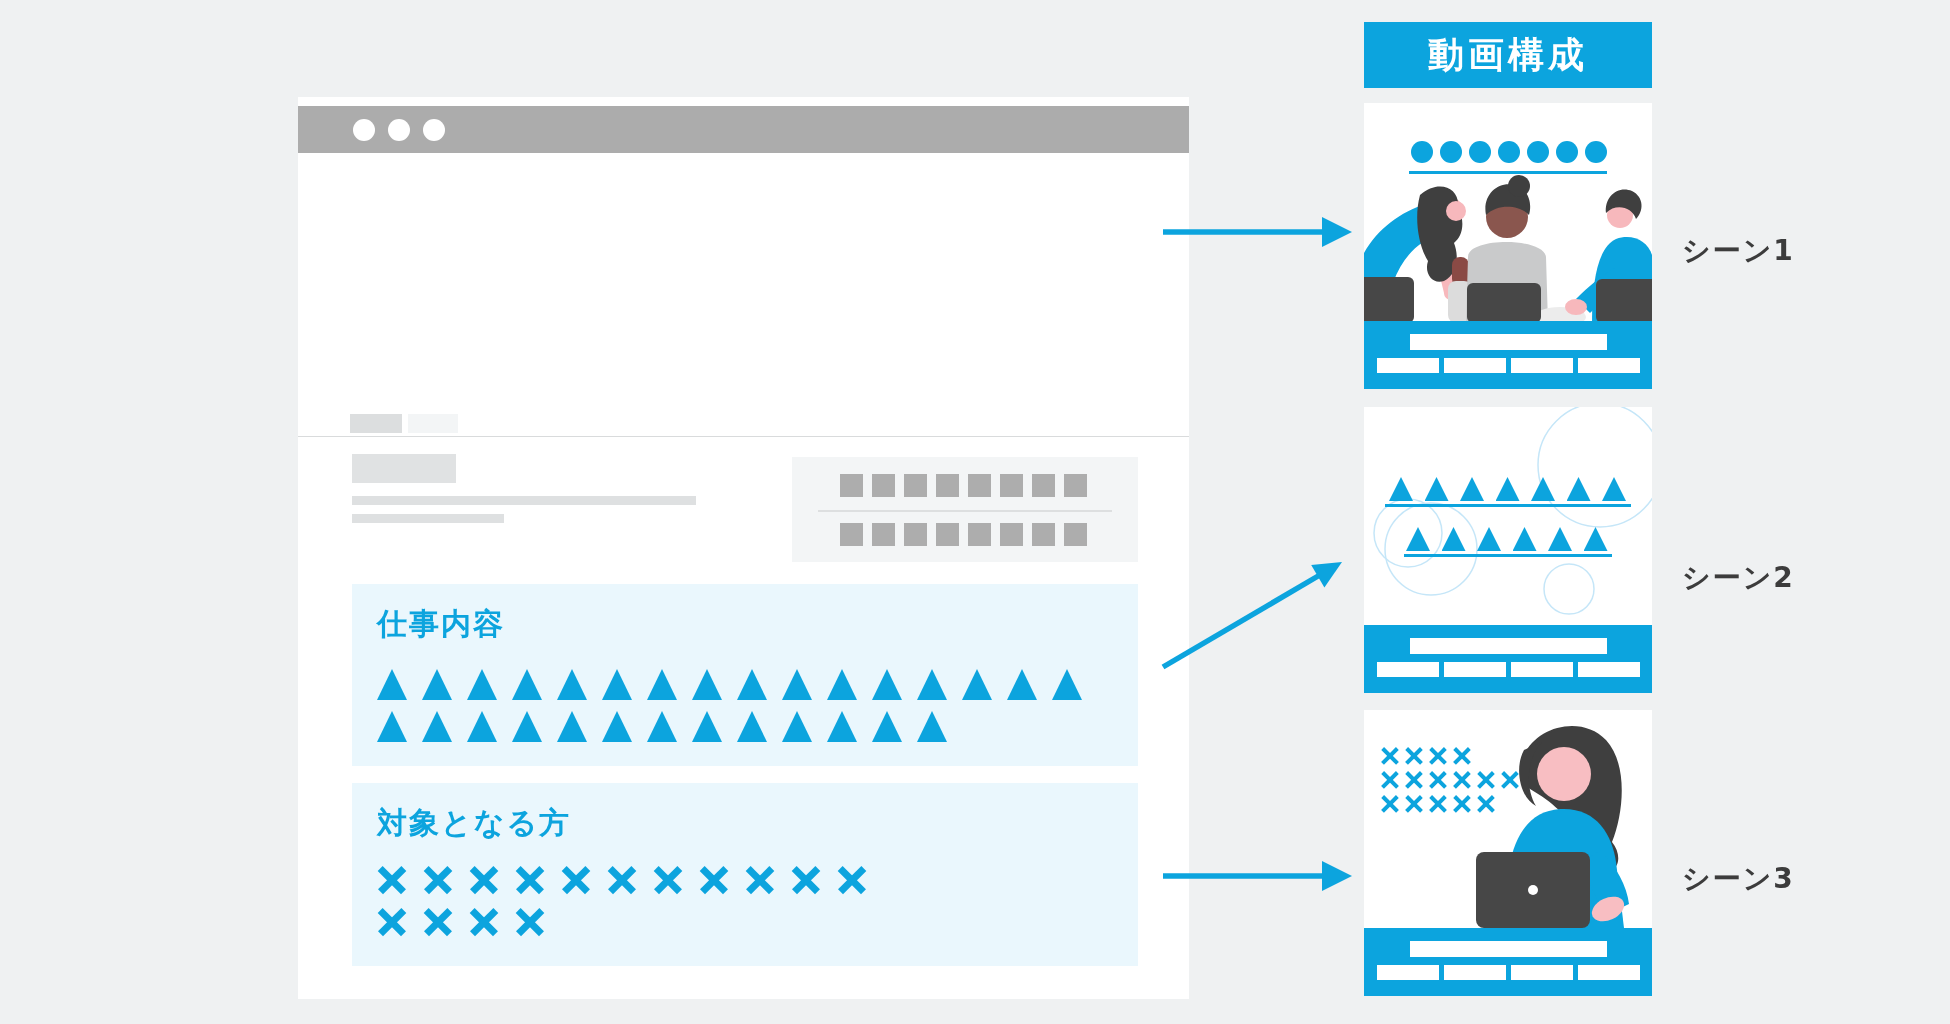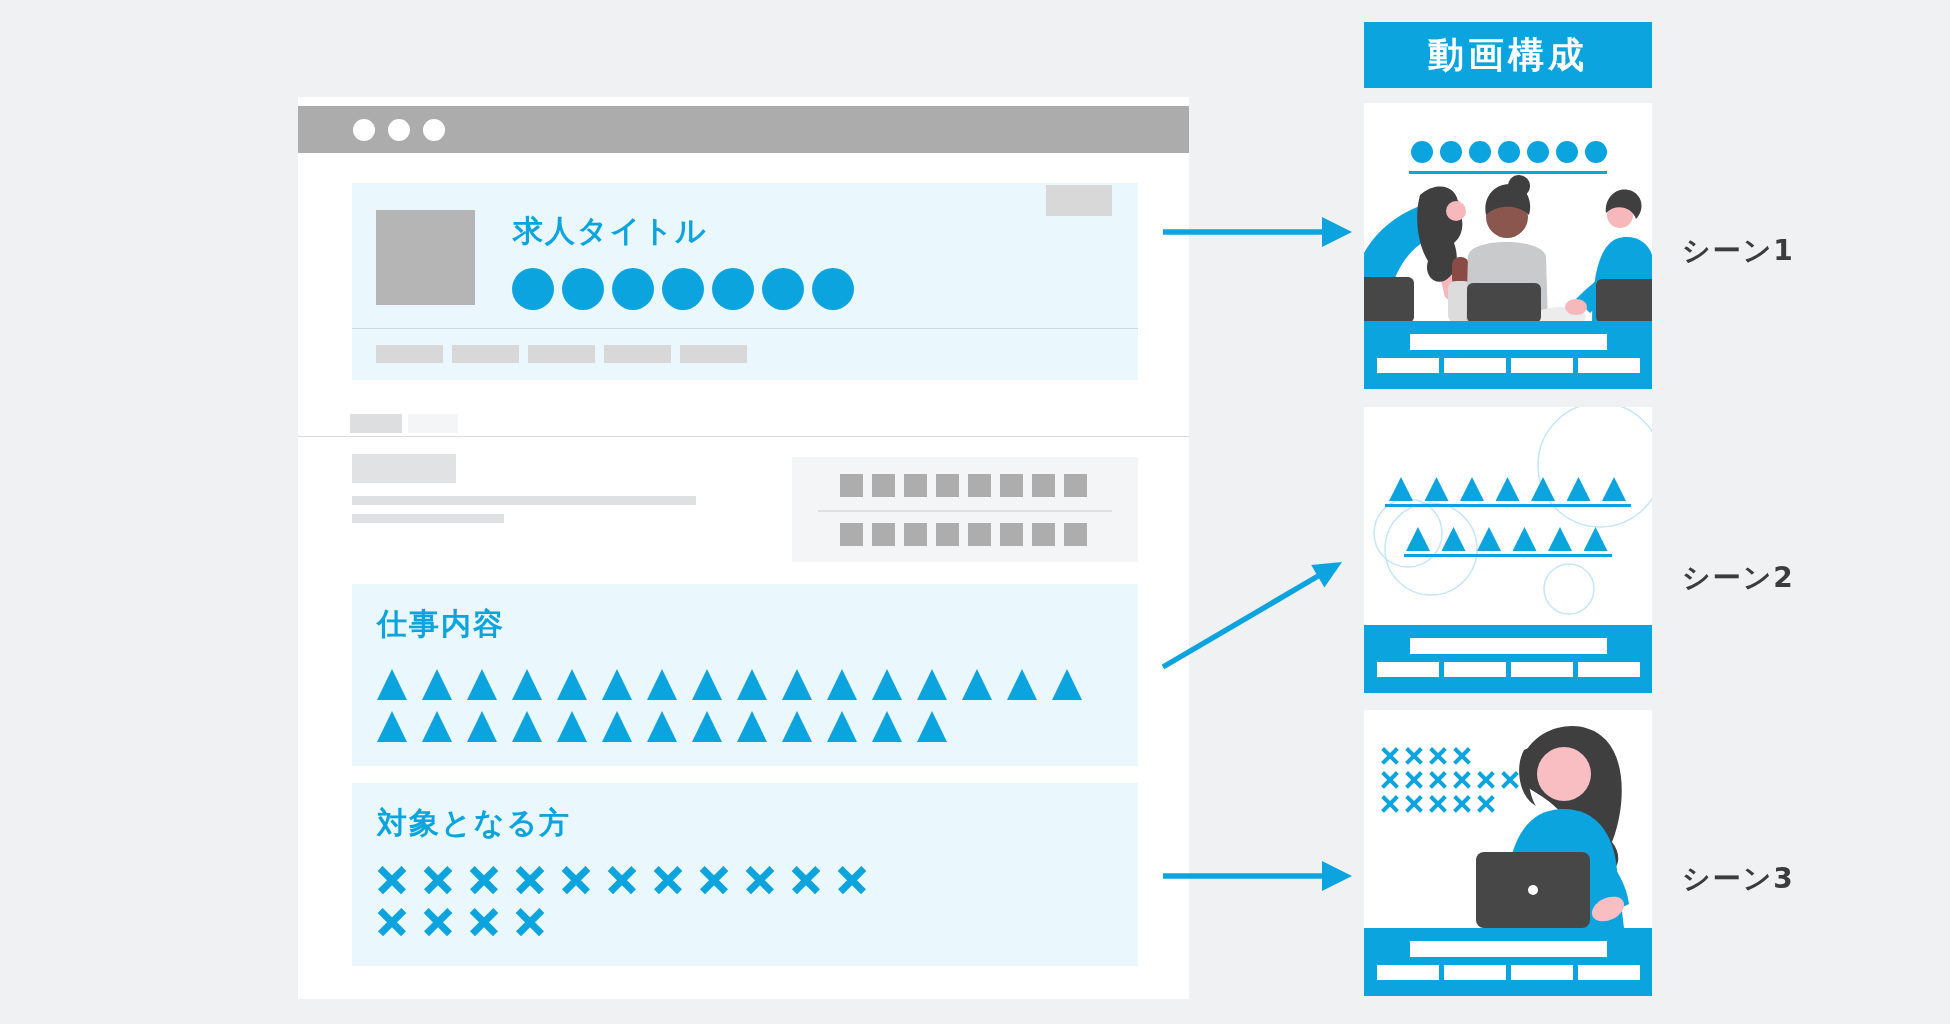--- a/index.html
+++ b/index.html
@@ -109,42 +109,20 @@
 
   <div class="abs jp-card">
     <div class="abs browser-bar">
       <div class="bdots">
           <span class="bdot"></span>
           <span class="bdot"></span>
           <span class="bdot"></span>
         </div>
     </div>
 
-    <div class="abs hero">
-      <div class="abs hero-logo"></div>
-      <div class="abs hero-title">求人タイトル</div>
-      <div class="abs row hero-dots">
-          <span class="dot-lg"></span>
-          <span class="dot-lg"></span>
-          <span class="dot-lg"></span>
-          <span class="dot-lg"></span>
-          <span class="dot-lg"></span>
-          <span class="dot-lg"></span>
-          <span class="dot-lg"></span>
-        </div>
-      <div class="abs hero-corner"></div>
-      <div class="abs hero-divider"></div>
-      <div class="abs row hero-pills">
-          <span class="pill"></span>
-          <span class="pill"></span>
-          <span class="pill"></span>
-          <span class="pill"></span>
-          <span class="pill"></span>
-        </div>
-    </div>
 
     <div class="abs tab tab1"></div>
     <div class="abs tab tab2"></div>
     <div class="abs card-divider"></div>
     <div class="abs block-heading"></div>
     <div class="abs line-long"></div>
     <div class="abs line-short"></div>
 
     <div class="abs table-panel">
       <div class="abs row squares sq-r1">

